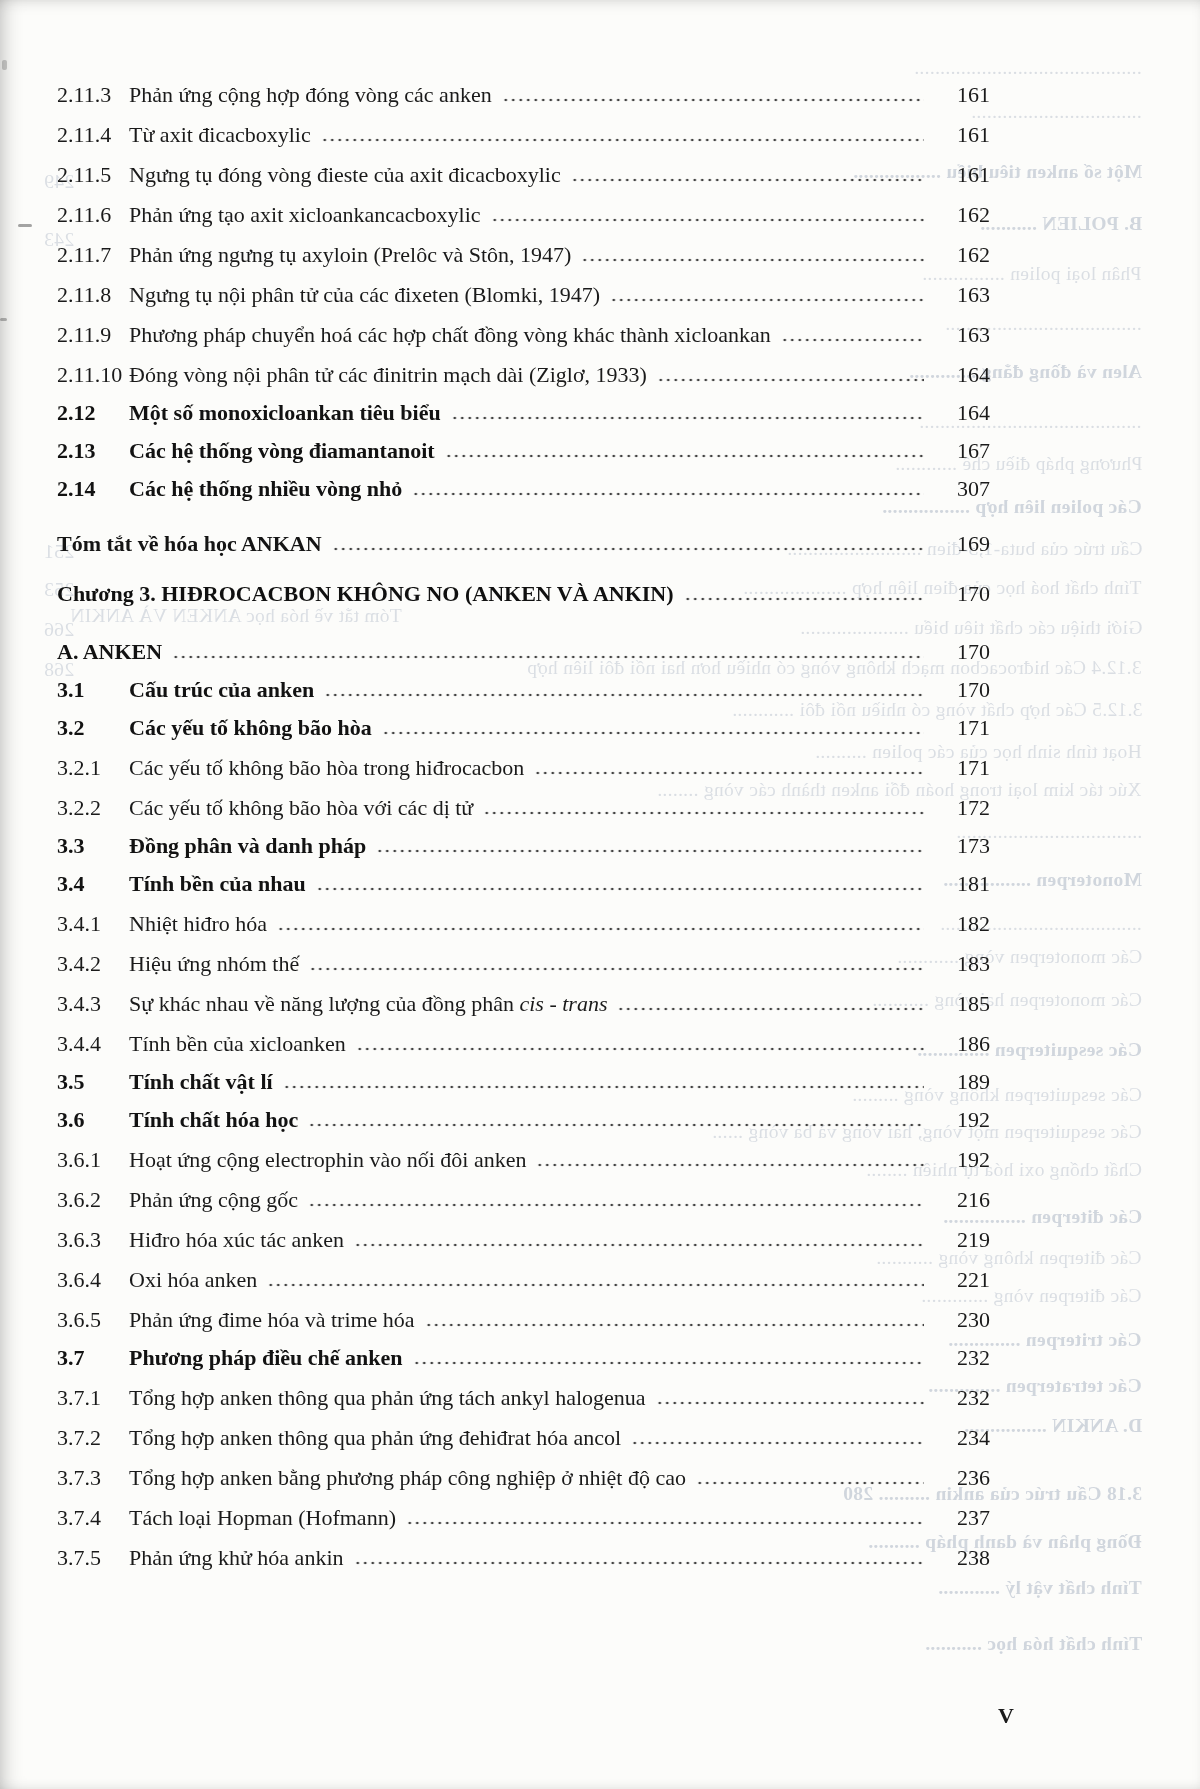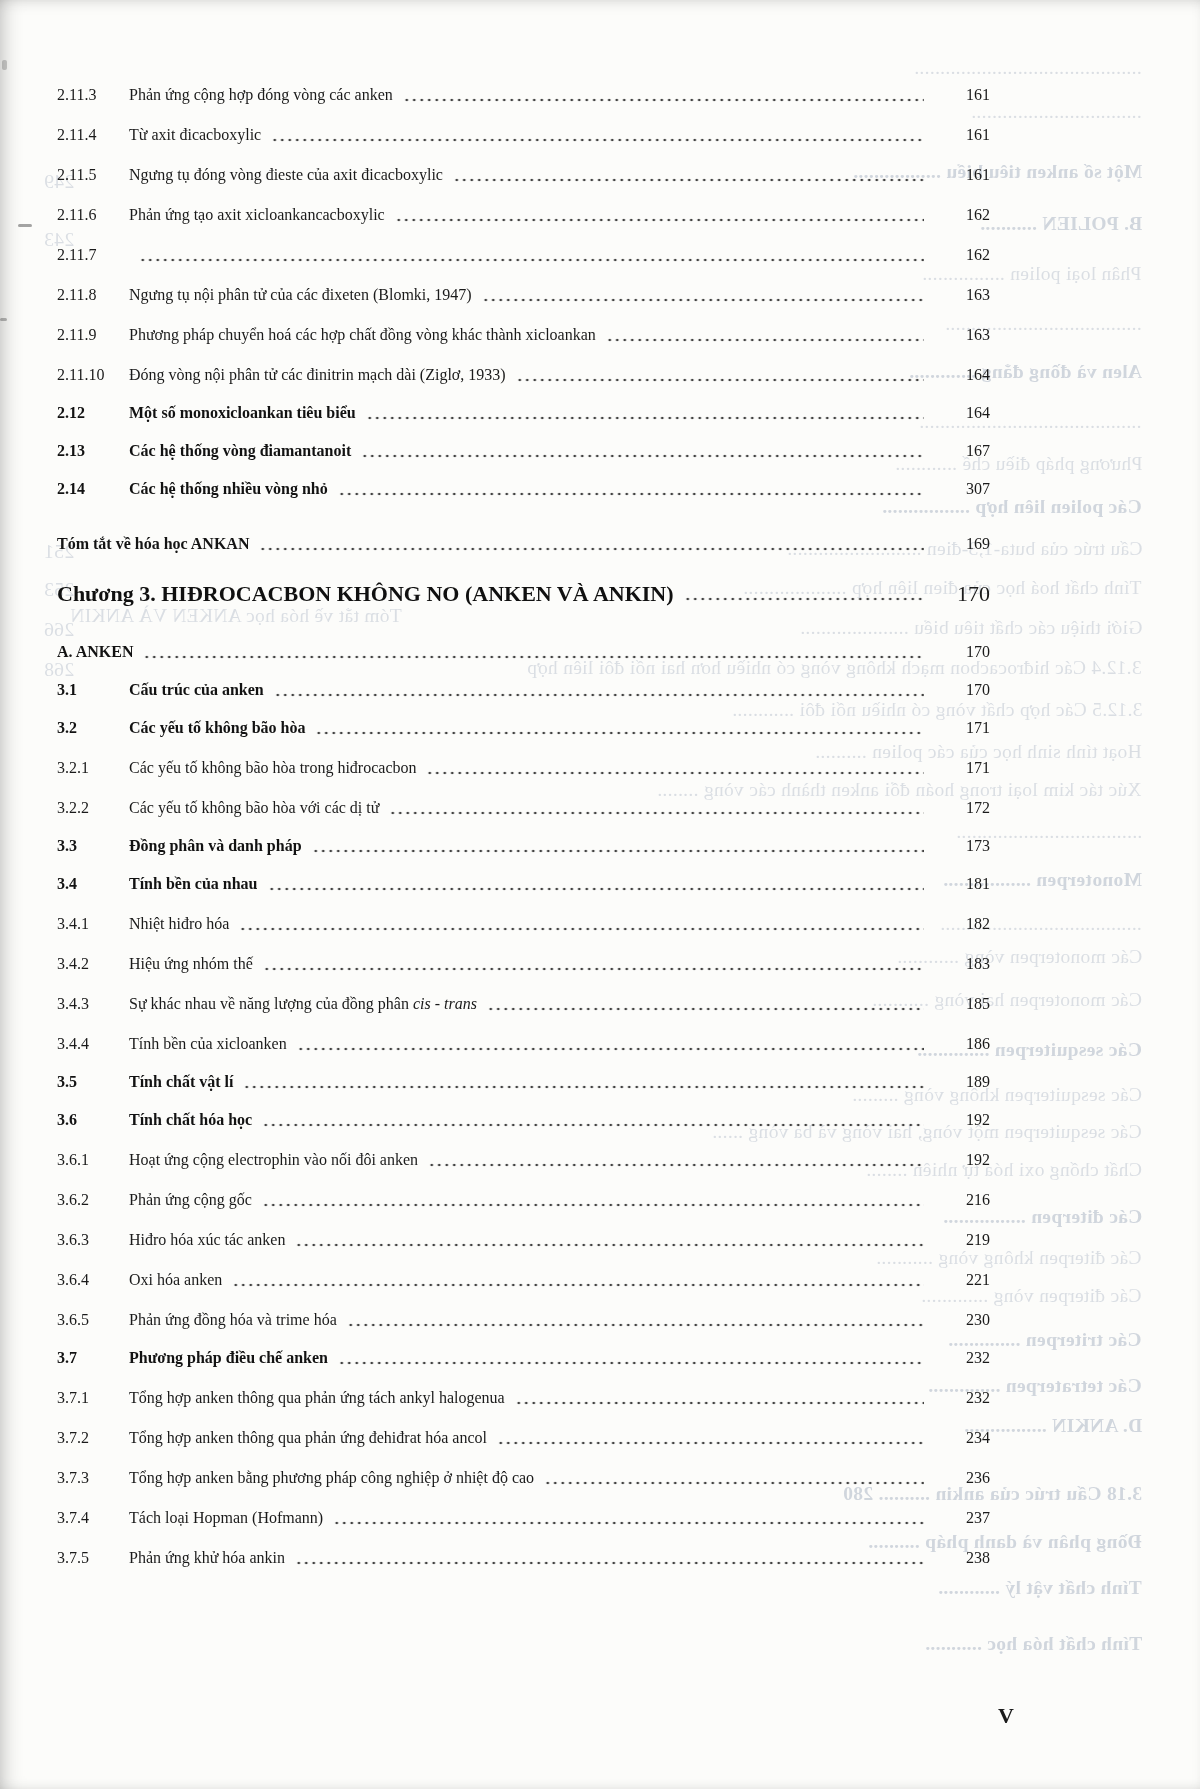--- a/index.html
+++ b/index.html
@@ -18,21 +18,21 @@
       inset 0 12px 18px -14px rgba(0,0,0,.16),
       inset -6px 0 16px -12px rgba(0,0,0,.10),
       inset 0 -10px 16px -14px rgba(0,0,0,.12);
   }
   .content{
     position:absolute;left:0;top:0;right:0;z-index:2;
     padding:70px 210px 0 57px;
   }
   .toc-row{
     display:flex;align-items:flex-end;
-    height:30px;line-height:30px;font-size:16px;
+    height:30px;line-height:30px;font-size:22px;
     white-space:nowrap;
   }
   .lv-sub{margin-top:10px;font-weight:400;}
   .lv-sec{margin-top:8px;font-weight:700;color:#121212;}
   .lv-summary{margin-top:25px;font-weight:600;color:#141414;}
   .lv-chapter{margin-top:20px;font-weight:700;font-size:22px;color:#101010;}
   .lv-part{margin-top:28px;font-weight:700;color:#121212;}
   .num{flex:0 0 72px;}
   .title{flex:0 0 auto;}
   .title em{font-weight:inherit;}
@@ -130,20 +130,21 @@
         <span class="pg">161</span>
       </div>
       <div class="toc-row lv-sub">
         <span class="num">2.11.6</span>
         <span class="title"><span>Phản ứng tạo axit xicloankancacboxylic</span></span>
         <span class="leader"></span>
         <span class="pg">162</span>
       </div>
       <div class="toc-row lv-sub">
         <span class="num">2.11.7</span>
+        <span class="title"><span>Phản ứng ngưng tụ axyloin (Prelôc và Stôn, 1947)</span></span>
         <span class="leader"></span>
         <span class="pg">162</span>
       </div>
       <div class="toc-row lv-sub">
         <span class="num">2.11.8</span>
         <span class="title"><span>Ngưng tụ nội phân tử của các đixeten (Blomki, 1947)</span></span>
         <span class="leader"></span>
         <span class="pg">163</span>
       </div>
       <div class="toc-row lv-sub">
@@ -282,21 +283,21 @@
         <span class="pg">219</span>
       </div>
       <div class="toc-row lv-sub">
         <span class="num">3.6.4</span>
         <span class="title"><span>Oxi hóa anken</span></span>
         <span class="leader"></span>
         <span class="pg">221</span>
       </div>
       <div class="toc-row lv-sub">
         <span class="num">3.6.5</span>
-        <span class="title"><span>Phản ứng đồng hóa và trime hóa</span></span>
+        <span class="title"><span>Phản ứng đime hóa và trime hóa</span></span>
         <span class="leader"></span>
         <span class="pg">230</span>
       </div>
       <div class="toc-row lv-sec">
         <span class="num">3.7</span>
         <span class="title"><span>Phương pháp điều chế anken</span></span>
         <span class="leader"></span>
         <span class="pg">232</span>
       </div>
       <div class="toc-row lv-sub">

